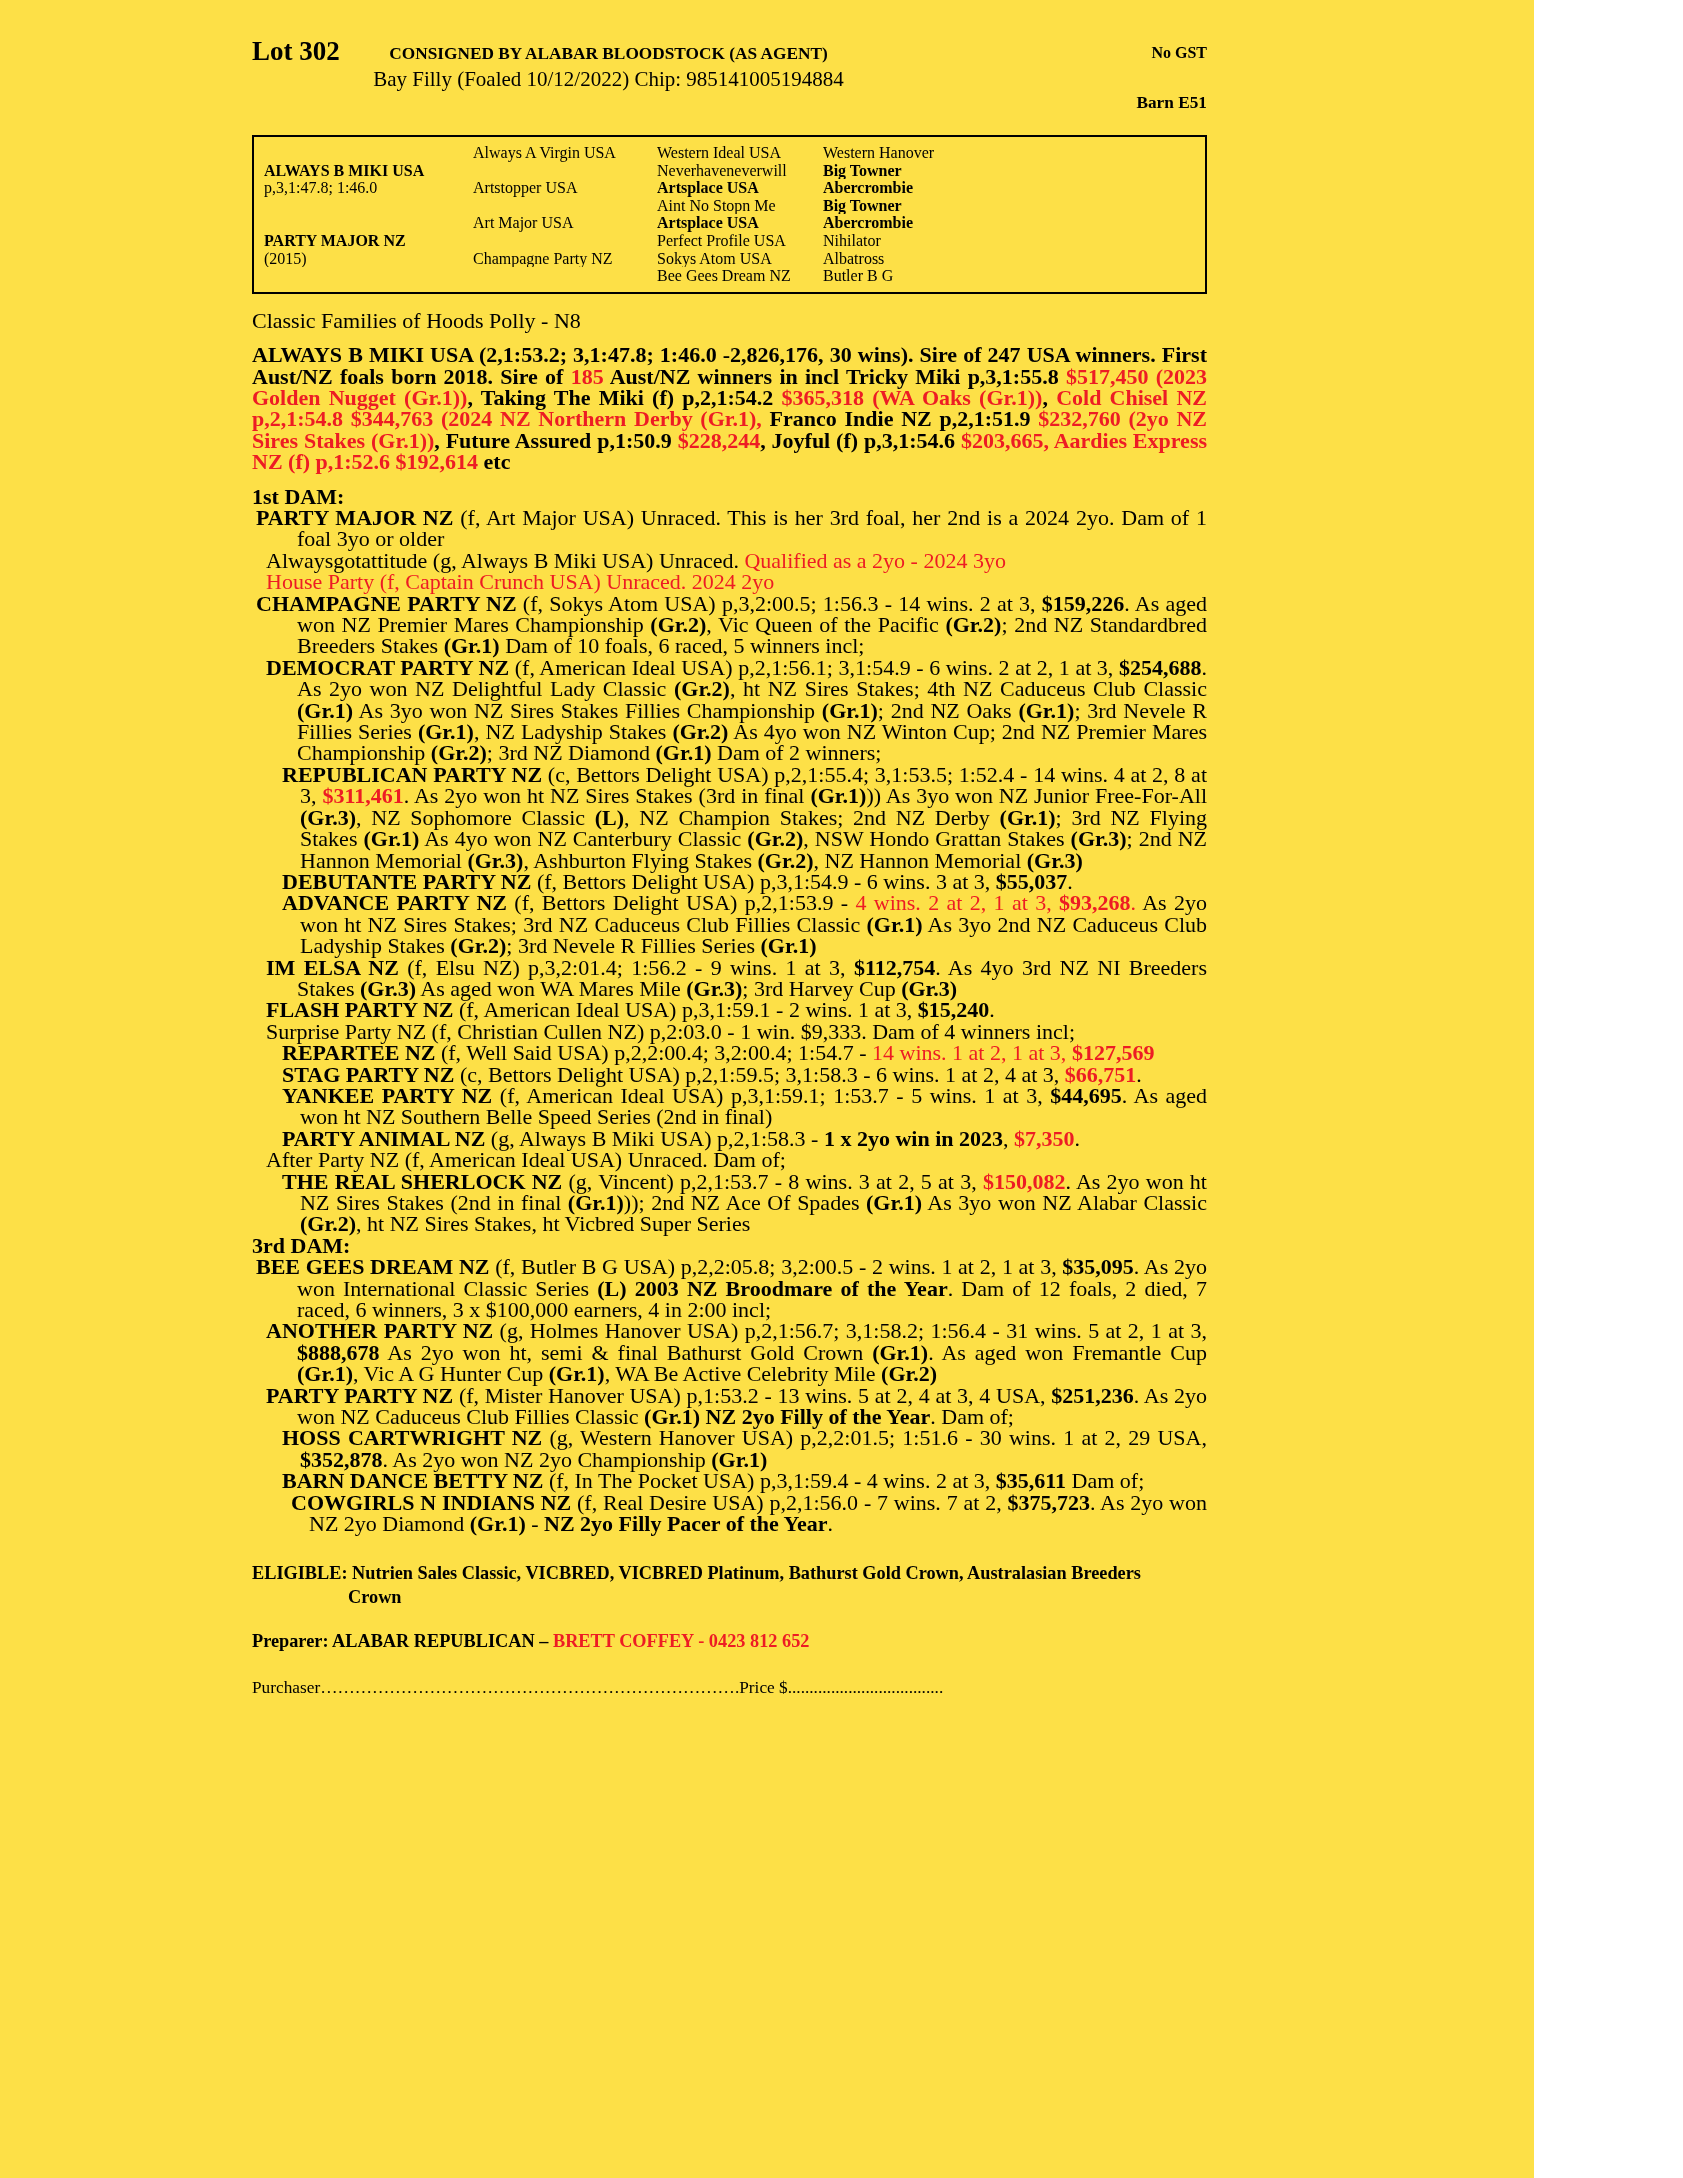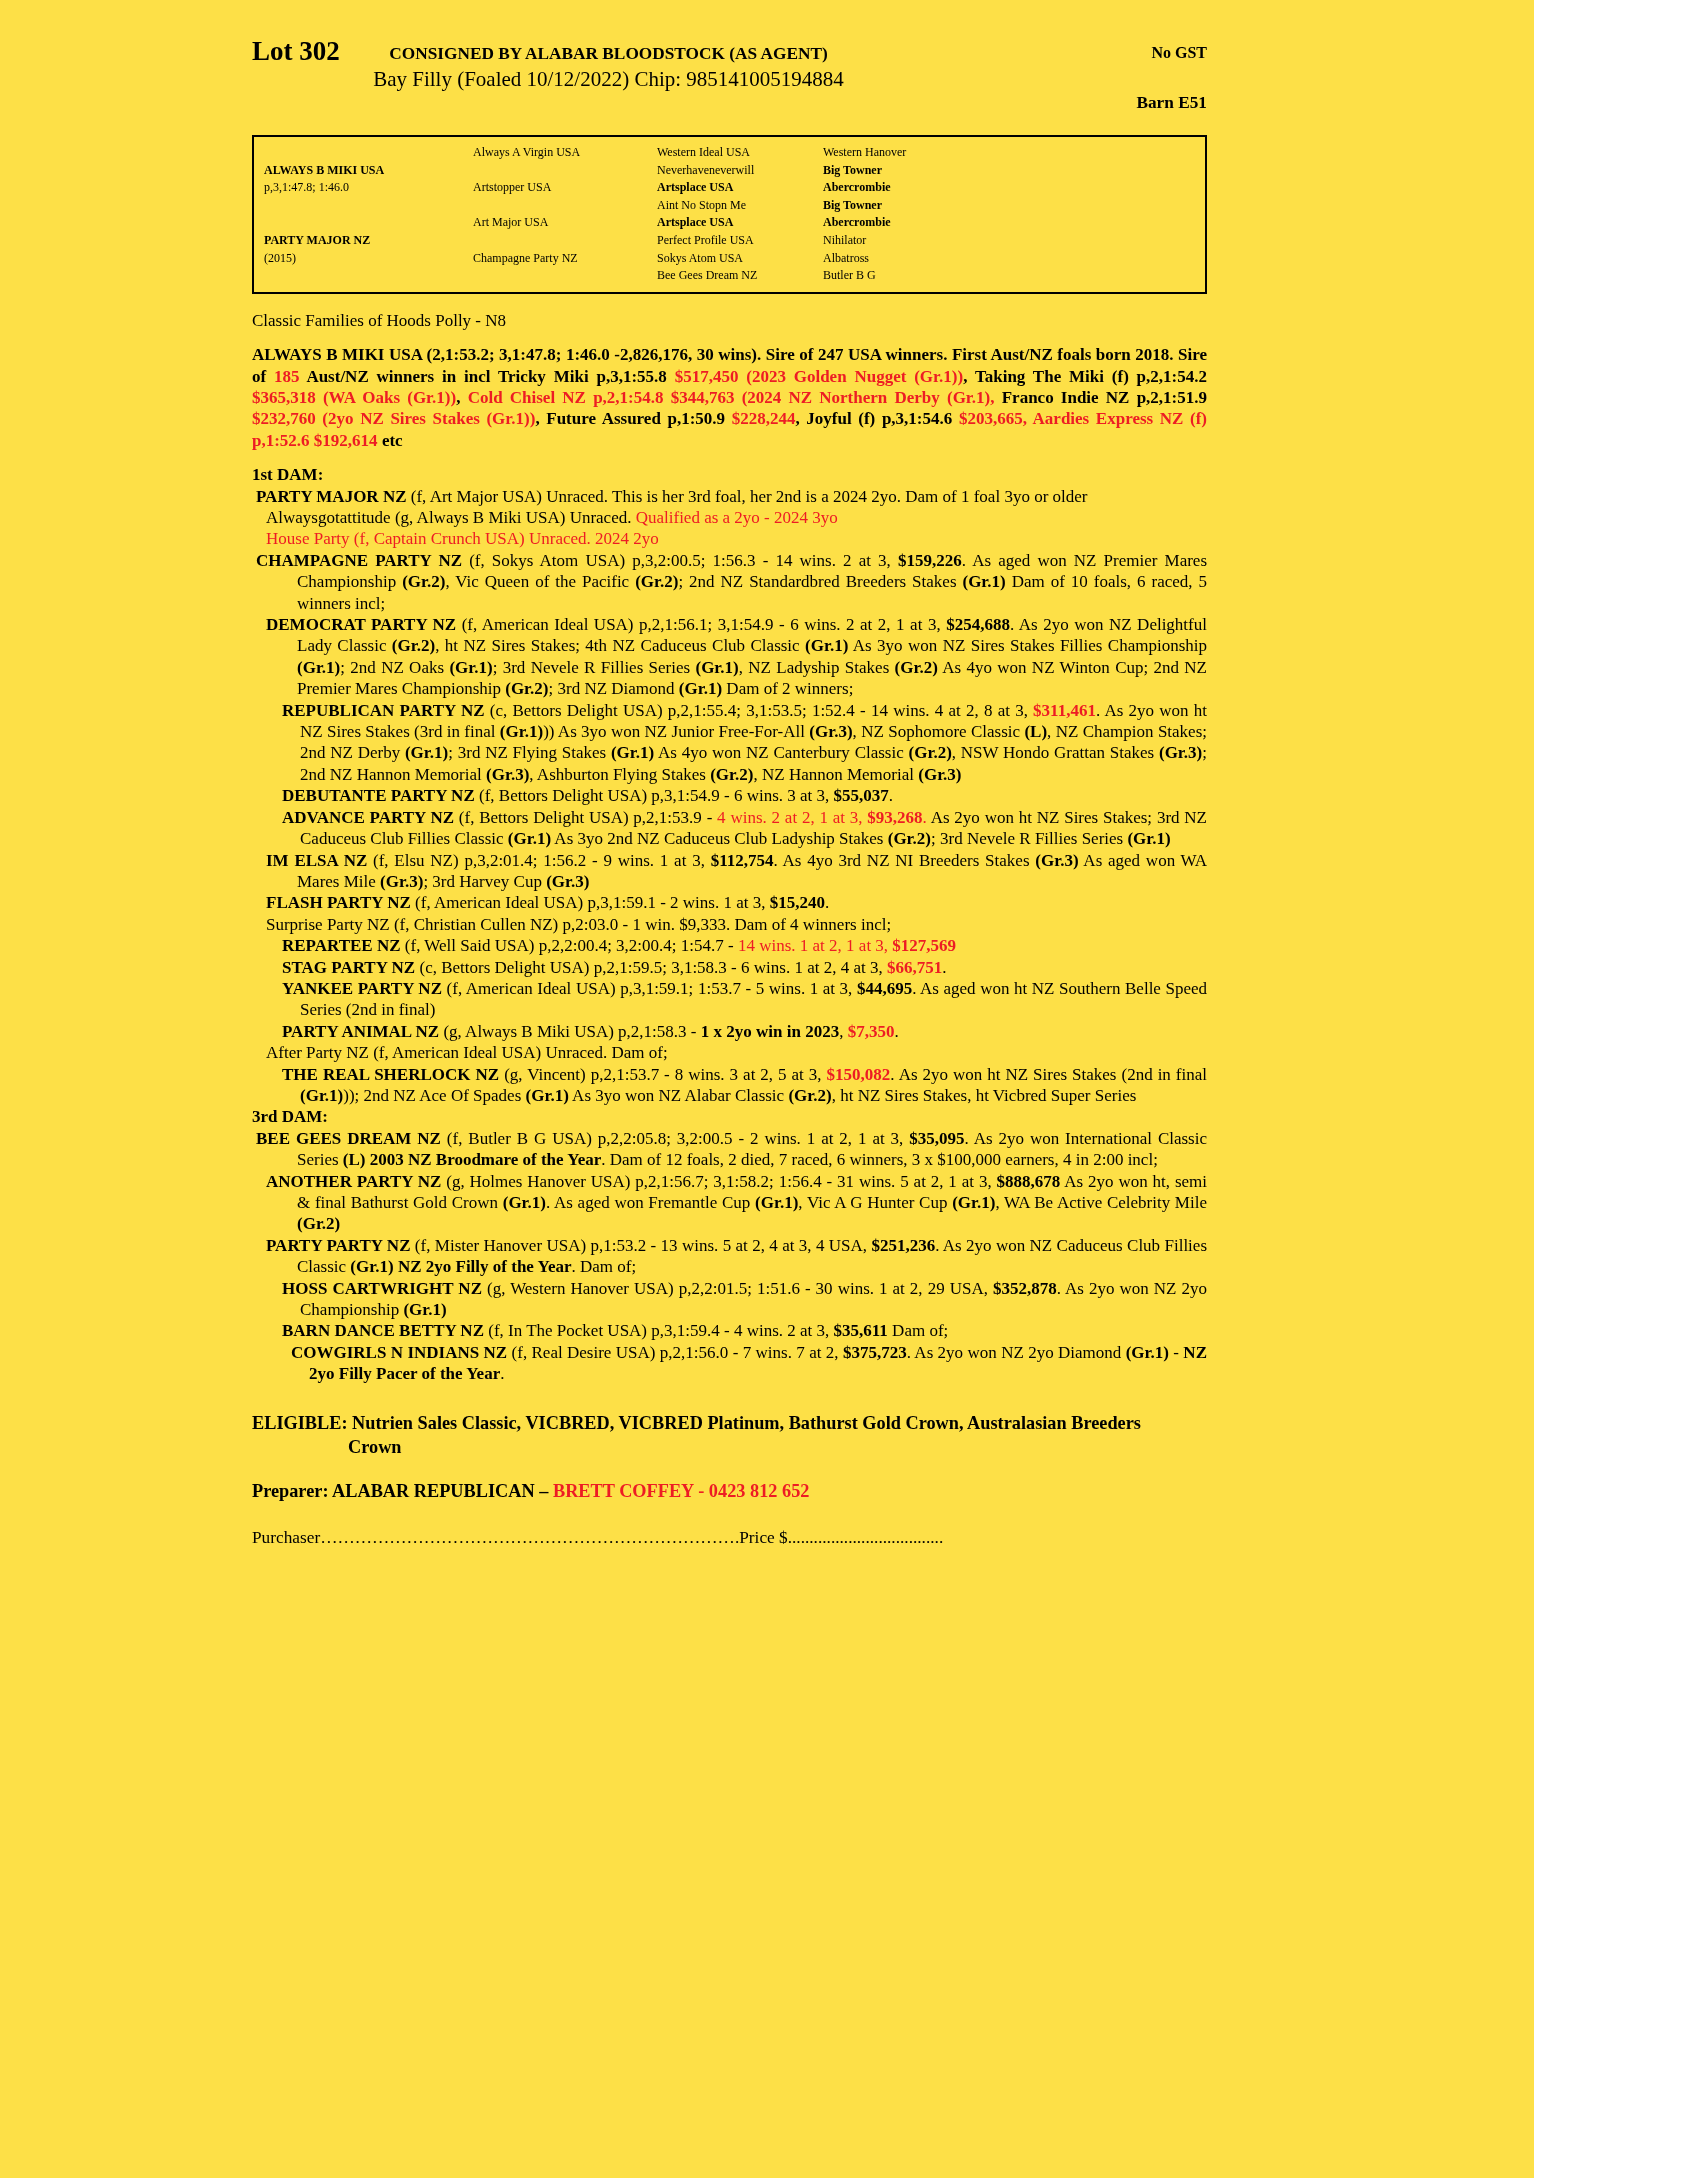--- a/index.html
+++ b/index.html
@@ -14,26 +14,26 @@
   .lot{position:absolute;left:0;top:0;font-size:27px;font-weight:bold;}
   .consignor{position:absolute;left:99px;top:8px;width:515px;text-align:center;
              font-weight:bold;font-size:17.3px;}
   .desc{position:absolute;left:99px;top:31px;width:515px;text-align:center;font-size:21px;}
   .gst{position:absolute;right:0;top:8px;font-weight:bold;font-size:16px;padding-left:36px;}
   .barn{position:absolute;right:0;top:57px;font-weight:bold;font-size:17.3px;}
 
   
   .ped{margin-top:14px;border:2px solid #000;padding:7px 10px;display:grid;
        grid-template-columns:209px 184px 166px 1fr;grid-auto-rows:17.6px;
-       font-size:12px;line-height:17.6px;}
+       font-size:16px;line-height:17.6px;}
   .ped .cell{overflow:hidden;white-space:nowrap;}
   .ped .cb{font-weight:bold;}
 
   
-  .bodytxt{margin-top:16px;font-size:17px;line-height:21.4px;}
+  .bodytxt{margin-top:16px;font-size:22px;line-height:21.4px;}
   .p{text-align:justify;}
   .sp{margin-top:13px;}
   .i1{padding-left:45px;text-indent:-41px;}
   .i2{padding-left:45px;text-indent:-31px;}
   .i3{padding-left:48px;text-indent:-18px;}
   .i4{padding-left:57px;text-indent:-18px;}
 
   
   .eligible{margin-top:26px;font-size:18.3px;line-height:24px;font-weight:bold;
             max-width:802px;padding-left:96px;text-indent:-96px;text-align:left;}

